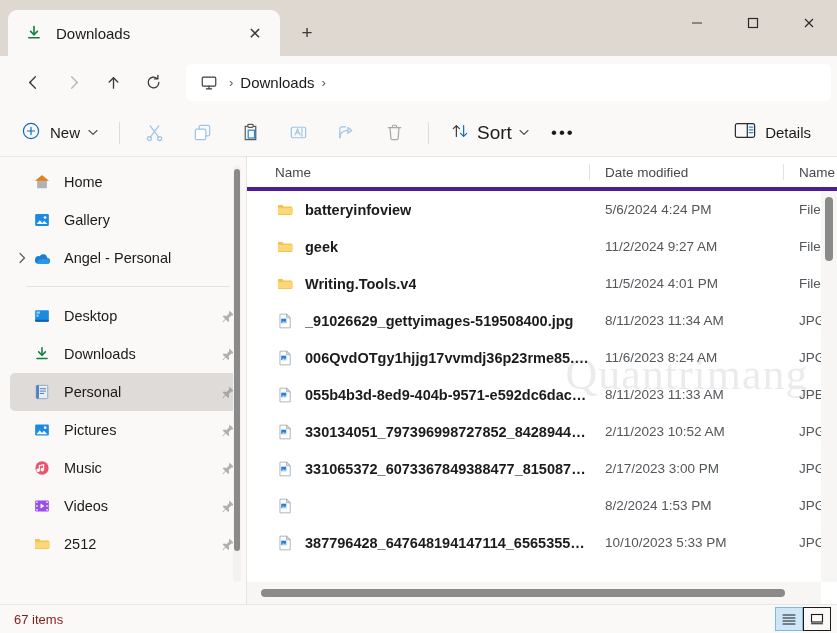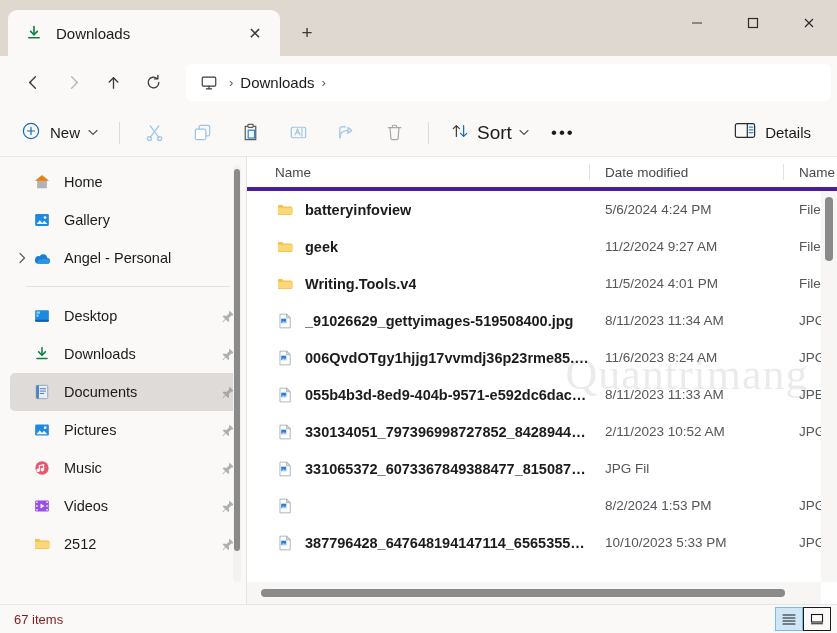--- a/index.html
+++ b/index.html
@@ -513,21 +513,21 @@
         </div>
 
         <div class="side-item sel">
           <span class="side-icon">
             <svg width="18" height="18" viewBox="0 0 20 20">
               <rect x="3.6" y="2.6" width="12.8" height="14.8" rx="1.2" fill="#e9eef6" stroke="#7b9cc4" stroke-width=".9"></rect>
               <rect x="3.6" y="2.6" width="3" height="14.8" rx="1.2" fill="#4a7fc1"></rect>
               <path d="M8 6.4h6M8 9h6M8 11.6h4" stroke="#4a7fc1" stroke-width="1.1" stroke-linecap="round"></path>
             </svg>
           </span>
-          <span class="side-label">Documents</span>
+          <span class="side-label">Personal</span>
           <span class="side-pin">
             <svg width="14" height="14" viewBox="0 0 16 16">
                 <path d="M9.6 1.8l4.6 4.6-1.3 1.3-1-.3-3 3 .4 3.4-1.1 1.1-2.8-2.8-3.1 3.1-.7-.7 3.1-3.1-2.8-2.8 1.1-1.1 3.4.4 3-3-.3-1z" fill="#8a8a8a"></path>
               </svg>
           </span>
         </div>
 
         <div class="side-item">
           <span class="side-icon">
             <svg width="18" height="18" viewBox="0 0 20 20">
@@ -752,20 +752,23 @@
             <span class="f-icon">
               <svg width="18" height="18" viewBox="0 0 20 20">
                 <path d="M4.4 2.4h7.4l4 4v11.2H4.4z" fill="#ffffff" stroke="#9aa6b2" stroke-width=".9"></path>
                 <path d="M11.8 2.4l4 4h-4z" fill="#dfe5ea" stroke="#9aa6b2" stroke-width=".9"></path>
                 <rect x="5.8" y="7.4" width="5.6" height="5" fill="#2b7fd4"></rect>
                 <path d="M6.4 12l1.6-2 1.2 1.4 1-1.1 1.4 1.7z" fill="#cfe6fb"></path>
               </svg>
             </span>
             <span class="f-name">331065372_6073367849388477_8150873…</span>
           </div>
+          <div class="cell cell-date">
+            <span class="f-date">2/17/2023 3:00 PM</span>
+          </div>
           <div class="cell cell-type">
             <span class="f-type">JPG Fil</span>
           </div>
         </div>
 
         <div class="row">
           <div class="cell cell-name">
             <span class="f-icon">
               <svg width="18" height="18" viewBox="0 0 20 20">
                 <path d="M4.4 2.4h7.4l4 4v11.2H4.4z" fill="#ffffff" stroke="#9aa6b2" stroke-width=".9"></path>

